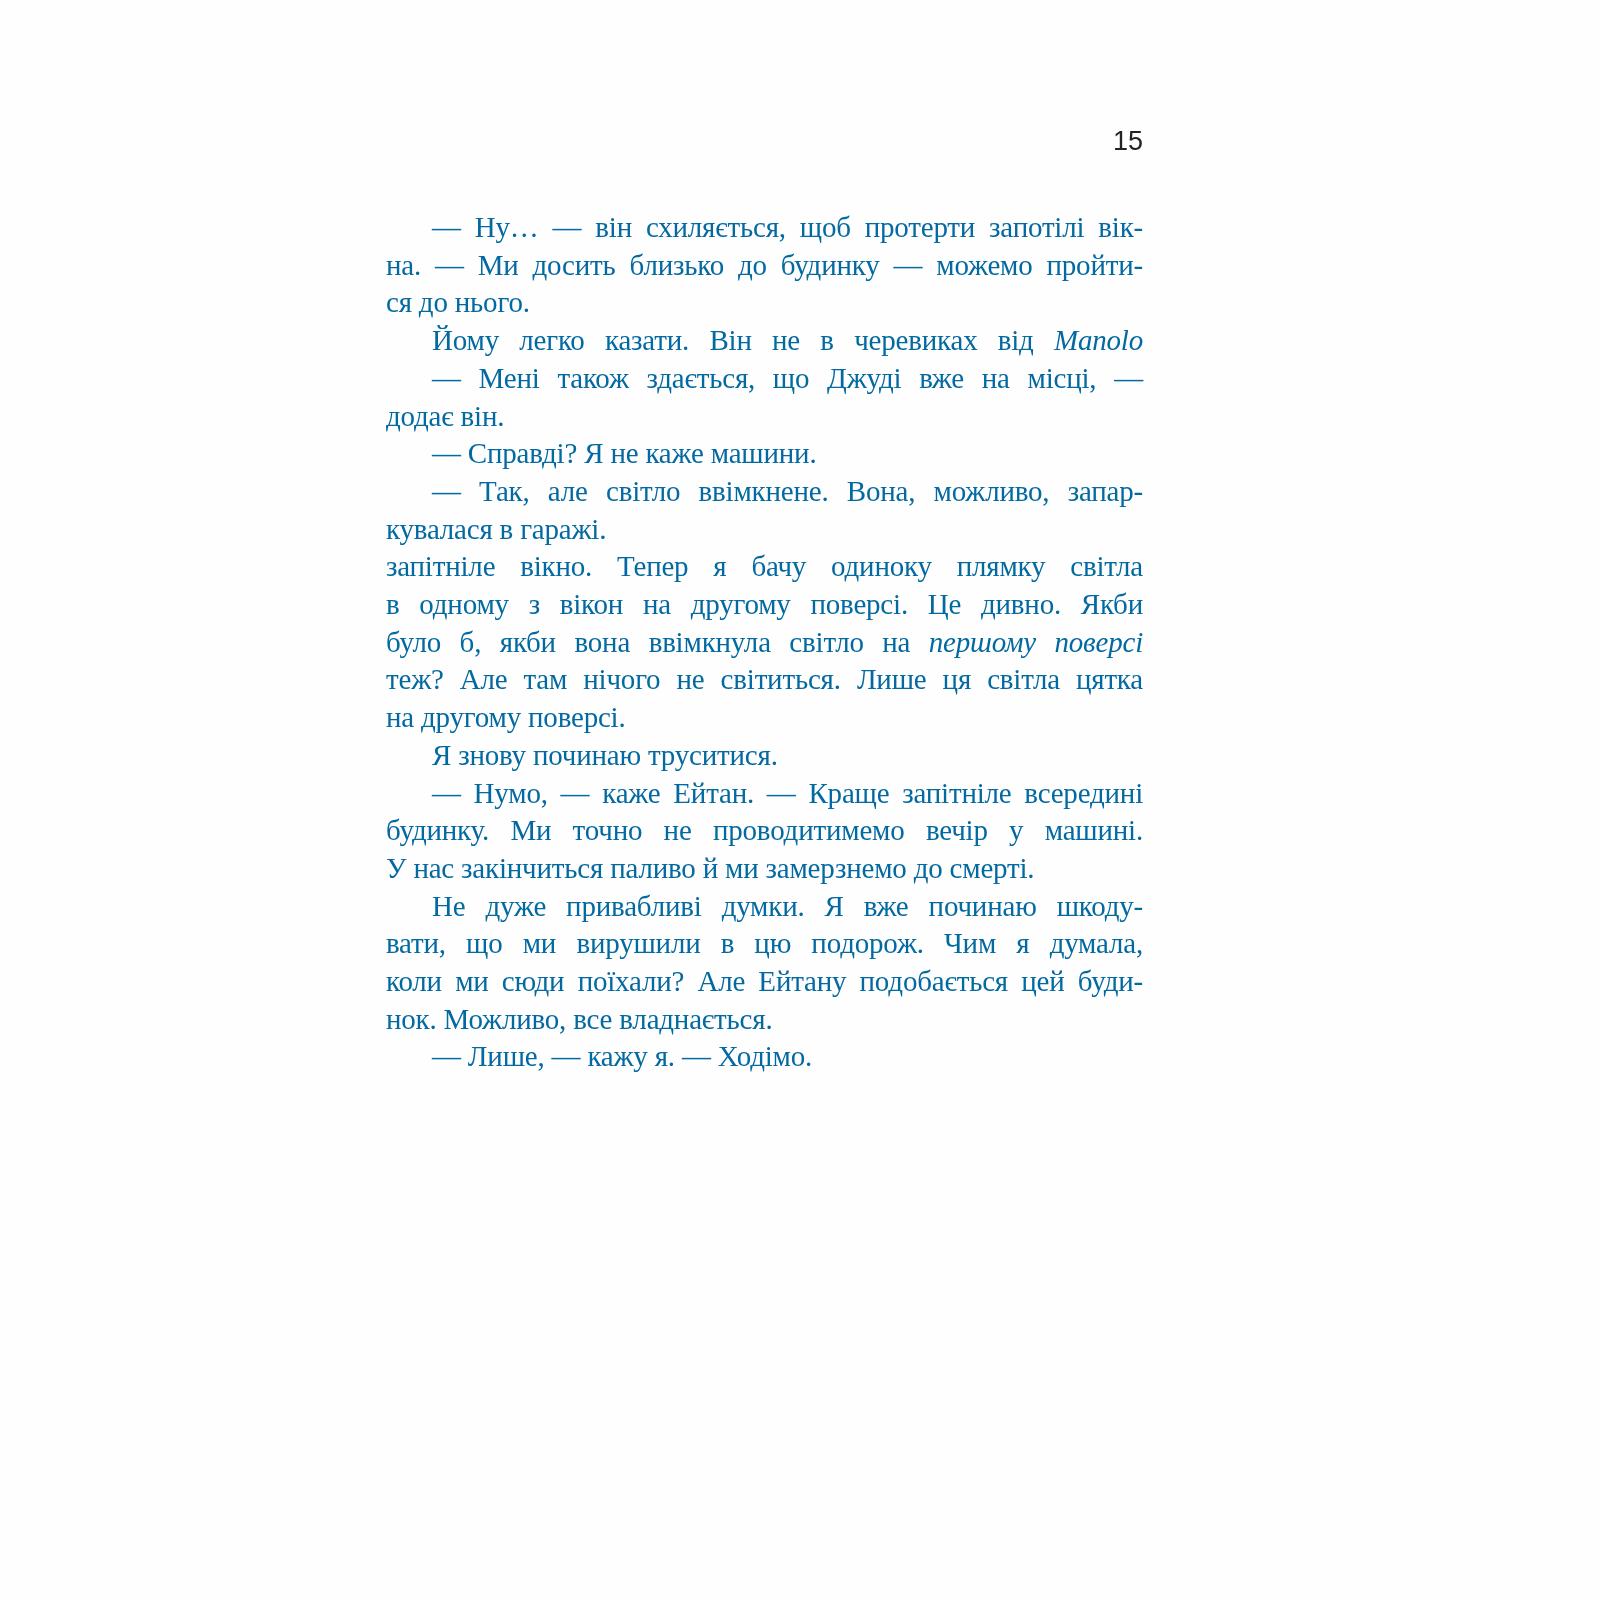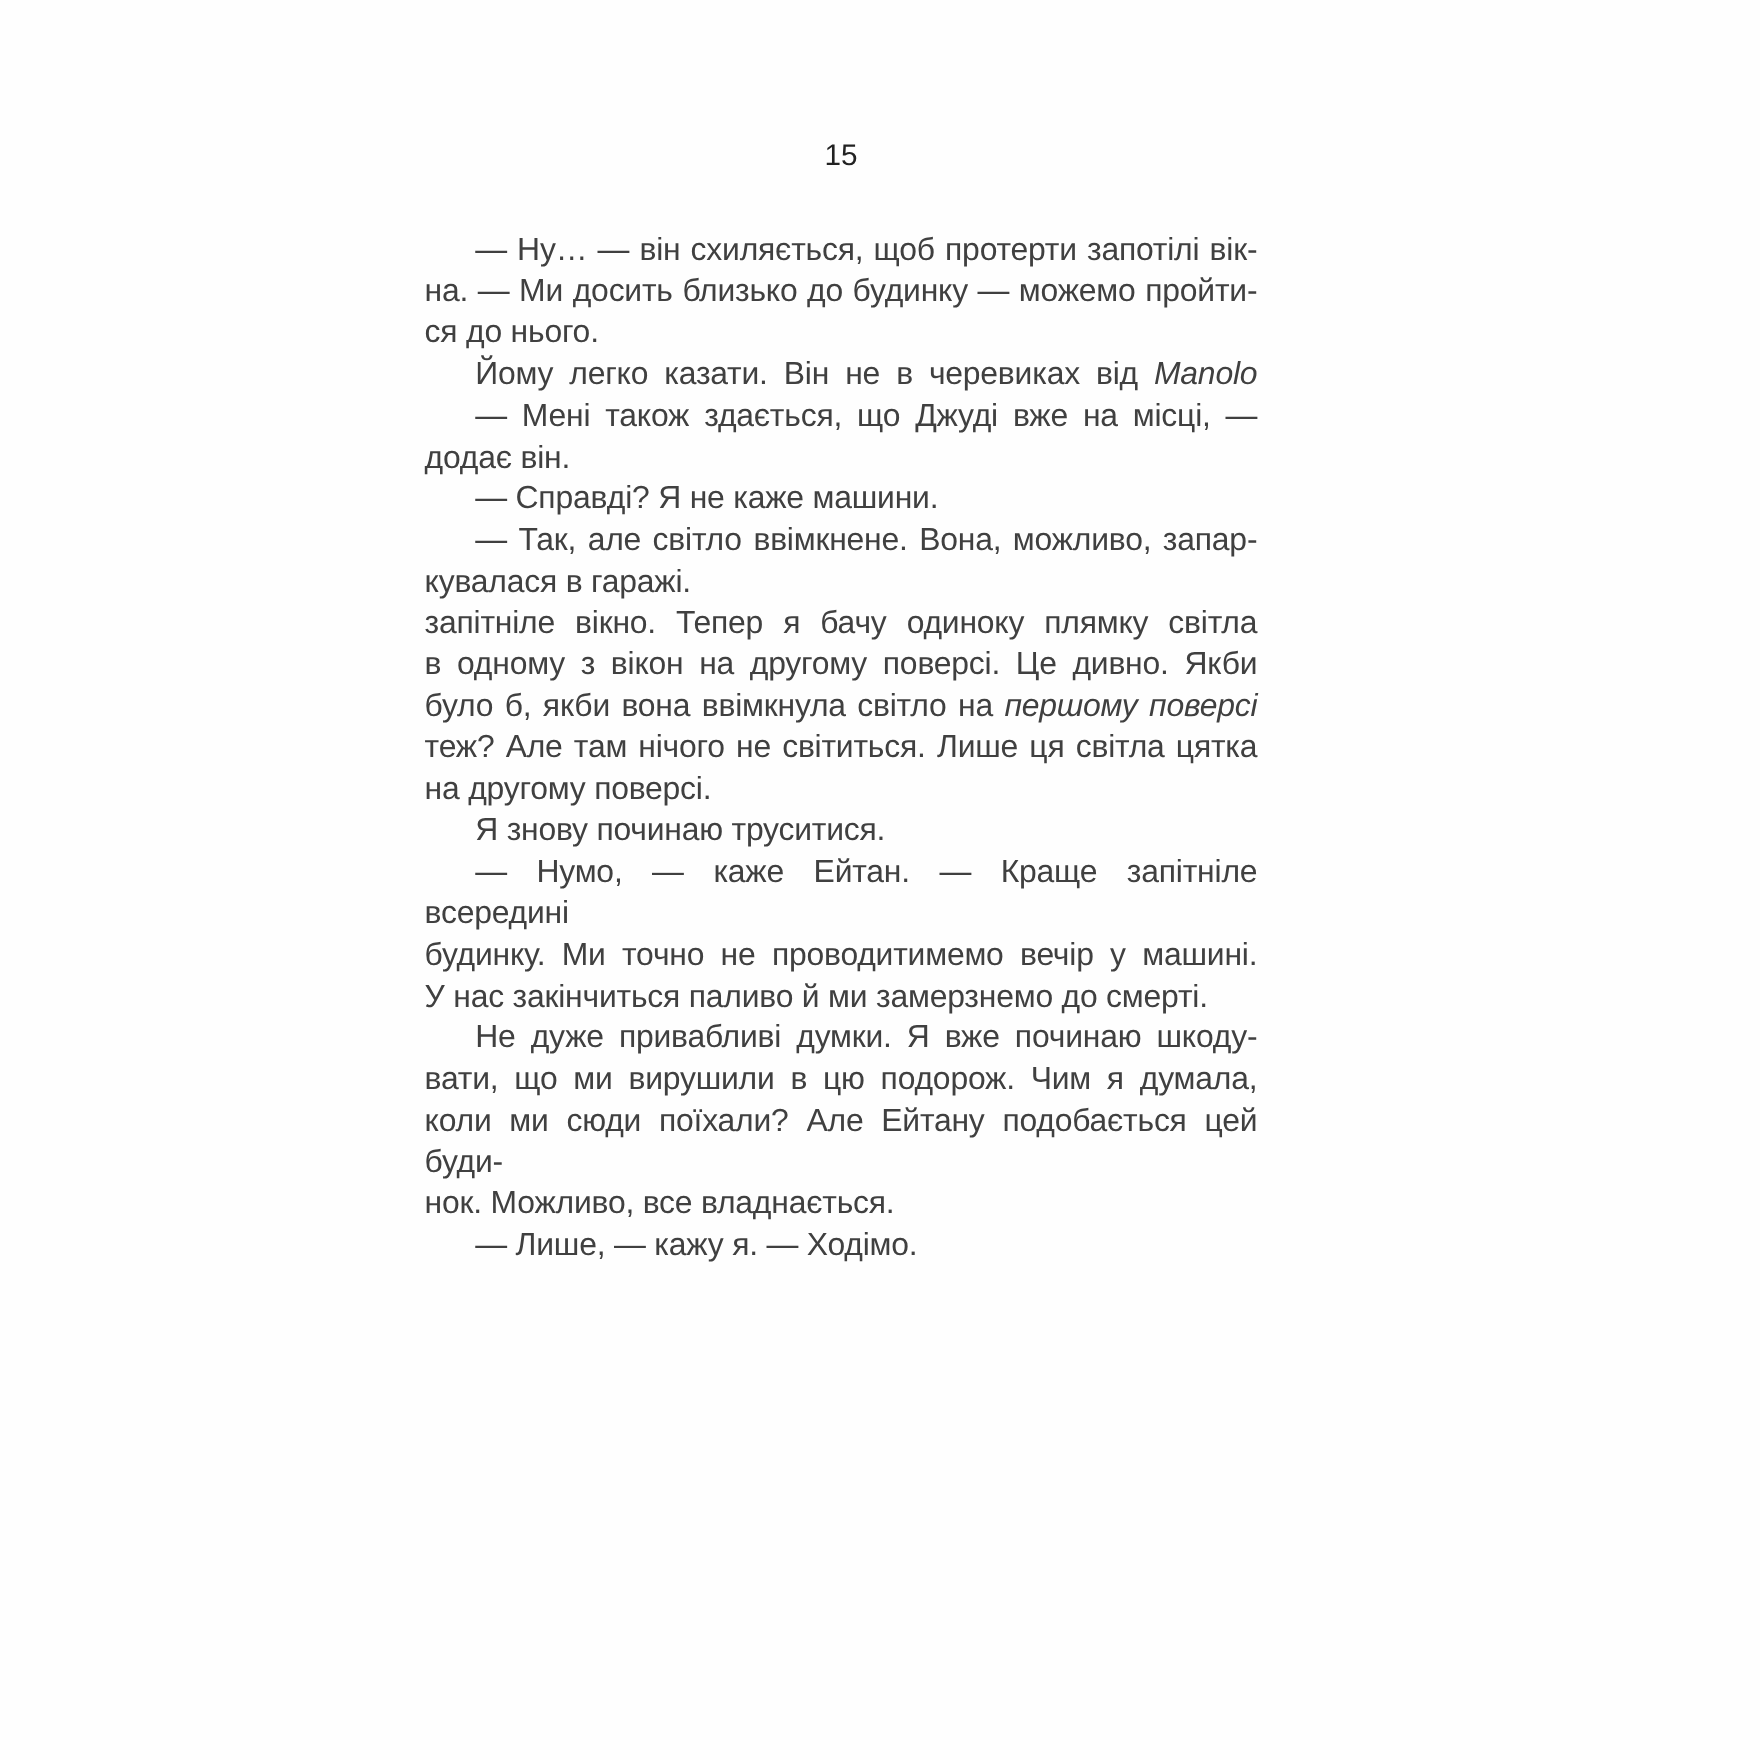--- a/index.html
+++ b/index.html
@@ -15,35 +15,35 @@
     height: 1600px;
     background: #fefefe;
     color: #1b1b1b;
     overflow: hidden;
   }
   .page-number {
     position: absolute;
     top: 126px;
     left: 386px;
     width: 757px;
-    text-align: center;
+    text-align: right;
     font-family: "Liberation Sans", sans-serif;
     font-size: 27px;
     font-weight: 500;
     color: #222222;
   }
   .text-block {
     position: absolute;
     top: 209px;
     left: 386px;
     width: 757px;
-    font-family: Liberation Sans, sans-serif;
+    font-family: Liberation Serif, serif;
     font-size: 29px;
     line-height: 37.7px;
-    color: #404040;
+    color: #0369a1;
     letter-spacing: -0.2px;
   }
   .paragraph { margin: 0; padding: 0; }
   .line {
     text-align: justify;
     text-align-last: justify;
   }
   .line.last { text-align-last: left; }
   .line.first { text-indent: 46px; }
   .italic { font-style: italic; }

